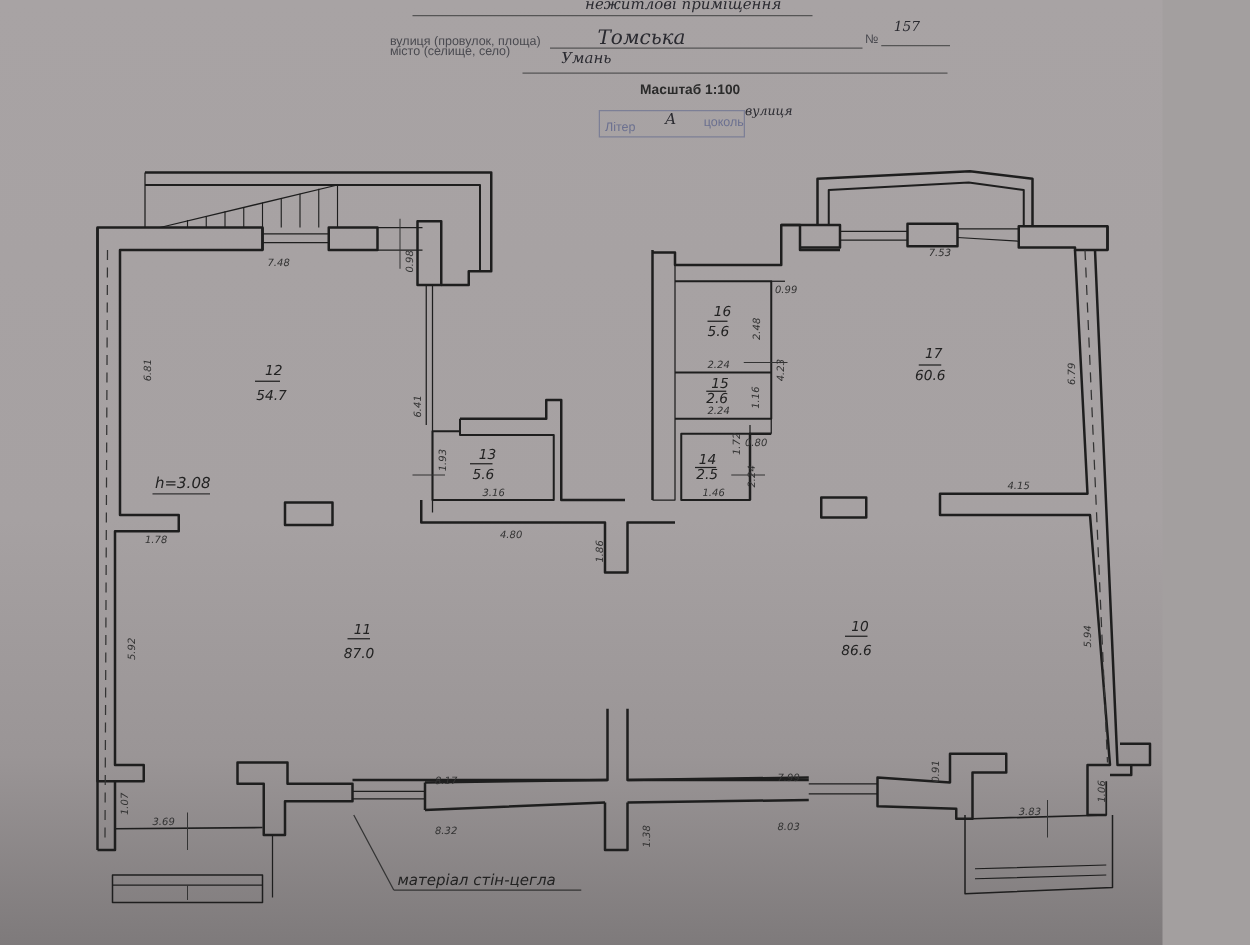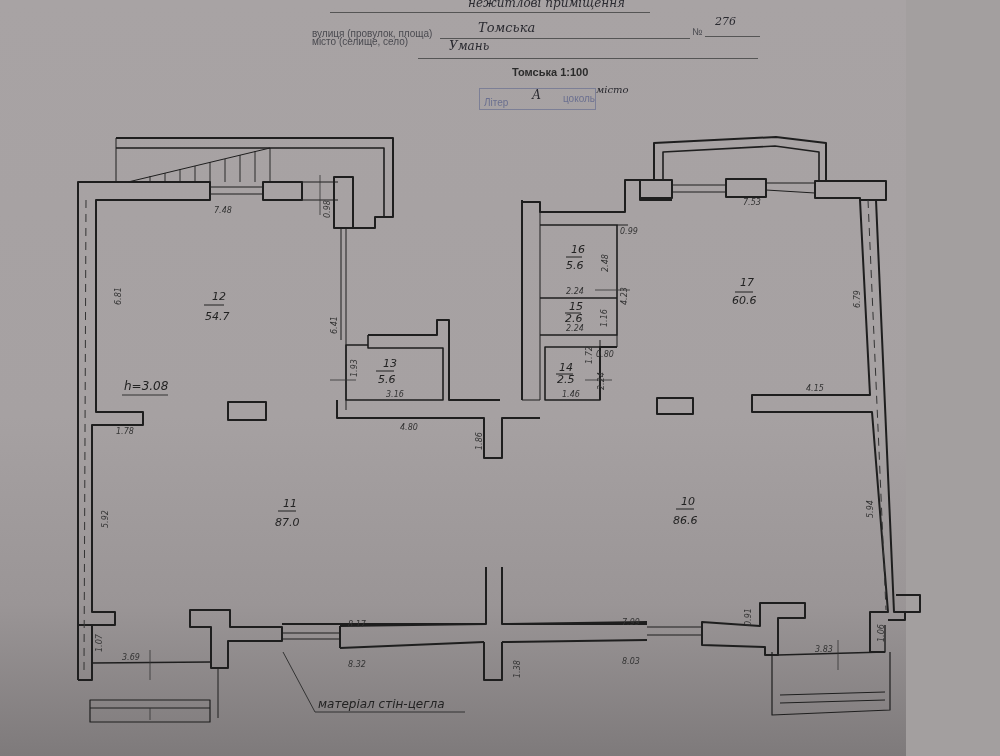--- a/index.html
+++ b/index.html
@@ -1,54 +1,54 @@
 <!DOCTYPE html>
 <html><head>
 <meta charset="utf-8">
 <style>
   html,body{margin:0;padding:0;}
   body{width:1000px;height:756px;overflow:hidden;background:#a39f9f;font-family:"Liberation Sans",sans-serif;position:relative;}
   .paper{position:absolute;left:0;top:0;width:906px;height:756px;
-    background:linear-gradient(180deg,#a8a3a4 0%,#a6a1a2 55%,#9a9596 80%,#7e7a7b 100%);}
+    background:linear-gradient(180deg,#a8a3a4 0%,#a6a1a2 55%,#9a9596 80%,#7e7a7b 100%);padding-left:24px;}
   .hdr{position:absolute;font-size:10px;color:#4a4a50;}
-  .hand{position:absolute;font-family:"DejaVu Serif",serif;font-style:italic;color:#2a2a30;font-size:13px;}
+  .hand{position:absolute;font-family:"DejaVu Serif",serif;font-style:italic;color:#2a2a30;font-size:16px;}
   .line{position:absolute;height:1px;background:#555;}
   .scale{position:absolute;left:512px;top:66px;font-size:11px;font-weight:bold;color:#2b2b2b;}
   .stamp{position:absolute;left:479px;top:88px;width:115px;height:20px;border:1px solid #7c7f96;color:#6b7090;font-size:10px;}
   svg{position:absolute;left:0;top:0;}
   .dim{font-family:"DejaVu Sans",sans-serif;font-style:italic;font-size:8px;fill:#333;}
   .room{font-family:"DejaVu Sans",sans-serif;font-style:italic;font-size:11px;fill:#222;}
   .note{font-family:"DejaVu Sans",sans-serif;font-style:italic;font-size:12px;fill:#222;}
 </style>
 </head>
 <body>
 
 <div class="paper">
 
   <div class="hand" style="left:468px;top:-4px;font-size:12px;">нежитлові приміщення</div>
   <div class="line" style="left:330px;top:12px;width:320px;"></div>
 
   <div class="hdr" style="left:312px;top:28px;">вулиця (провулок, площа)</div>
   <div class="hand" style="left:478px;top:20px;">Томська</div>
   <div class="line" style="left:440px;top:38px;width:250px;"></div>
   <div class="hdr" style="left:692px;top:26px;">№</div>
-  <div class="hand" style="left:715px;top:15px;font-size:11px;">276</div>
+  <div class="hand" style="left:715px;top:15px;font-size:11px;">157</div>
   <div class="line" style="left:705px;top:36px;width:55px;"></div>
 
   <div class="hdr" style="left:312px;top:36px;">місто (селище, село)</div>
   <div class="hand" style="left:449px;top:39px;font-size:12px;font-style:italic;">Умань</div>
   <div class="line" style="left:418px;top:58px;width:340px;"></div>
 
-  <div class="scale">Томська 1:100</div>
+  <div class="scale">Масштаб 1:100</div>
 
   <div class="stamp">
     <span style="position:absolute;left:4px;top:8px;">Літер</span>
     <span class="hand" style="position:absolute;left:52px;top:-1px;font-size:12px;">А</span>
     <span style="position:absolute;left:83px;top:4px;">цоколь</span>
-    <span class="hand" style="position:absolute;left:116px;top:-5px;font-size:10px;">місто</span>
+    <span class="hand" style="position:absolute;left:116px;top:-5px;font-size:10px;">вулиця</span>
   </div>
 
   <svg width="1000" height="756" viewBox="0 0 1000 756">
     <g fill="none" stroke="#1e1e1e" stroke-width="2" stroke-linejoin="round">
 
       <path d="M78 182 L210 182 L210 200 L96 200 L96 412 L143 412 L143 425 L92 425 L92 612 L115 612 L115 625 L78 625 Z"></path>
       <path d="M78 182 L78 680"></path>
       <path d="M78 680 L92 680 L92 625"></path>
 
       <path d="M210 182 L210 200"></path>

